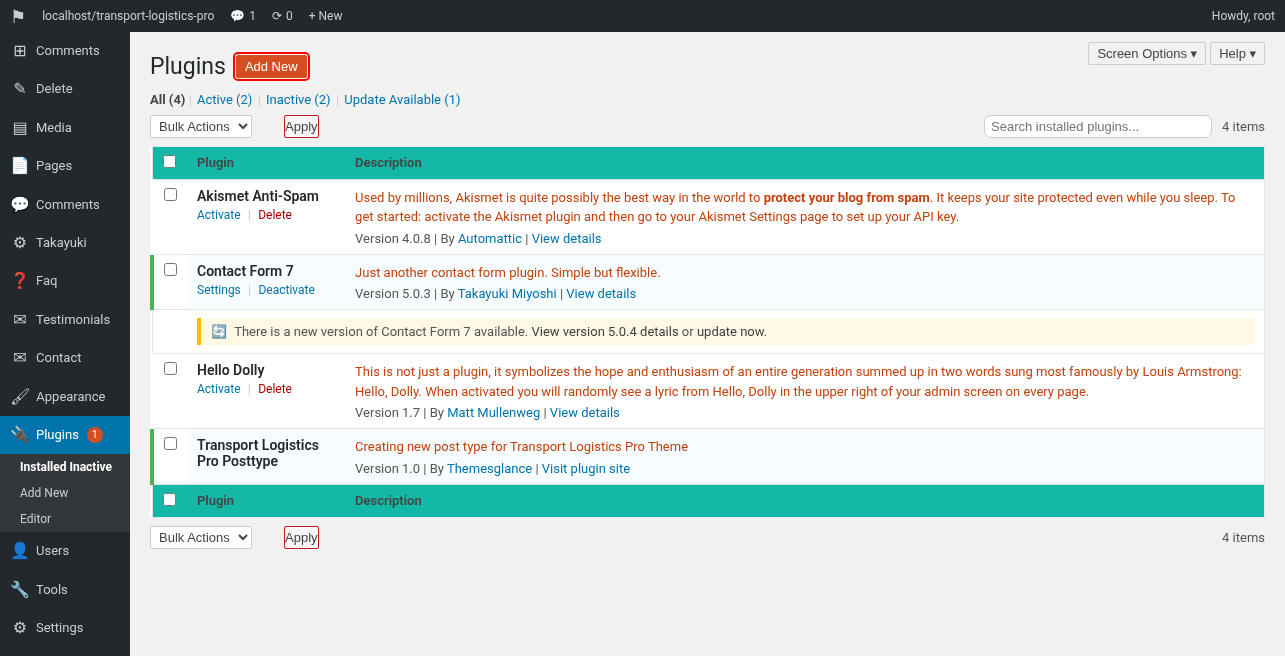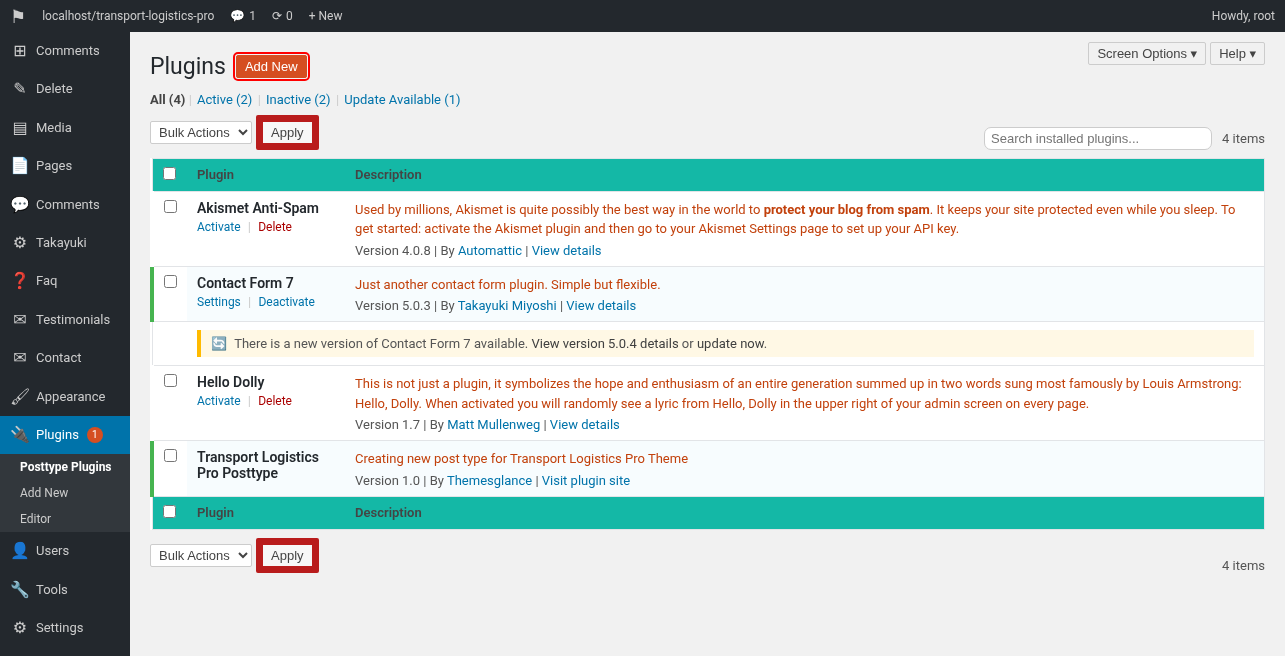--- a/index.html
+++ b/index.html
@@ -123,26 +123,27 @@
     .bulk-select {
       padding: 2px 4px;
       font-size: 13px;
       border: 1px solid #ccc;
       background: #fff;
       color: #444;
       border-radius: 2px;
     }
     .apply-btn {
       background: #f7f7f7;
-      border: 7px solid #b91c1c;
+      border: 1px solid #b91c1c;
       color: #444;
-      padding: 3px 8px;
+      padding: 3px 0;
       font-size: 13px;
       cursor: pointer;
       border-radius: 2px;
+      margin-left: 28px;
     }
     .item-count { font-size: 13px; color: #555; }
 
     .search-input {
       padding: 3px 6px;
       border: 1px solid #ccc;
       font-size: 13px;
       width: 228px;
       color: #888;
       border-radius: 7px;
@@ -200,21 +201,21 @@
     .top-right-bar {
       position: absolute;
       top: -10px;
       right: 0;
       display: flex;
       gap: 4px;
     }
 
     .toolbar-row {
       display: flex;
-      align-items: flex-end;
+      align-items: center;
       justify-content: space-between;
       margin-bottom: 8px;
     }
     .update-icon { color: #d54e21; margin-right: 4px; }
   </style>
 </head>
 <body>
 
 <div class="admin-bar">
   <span class="admin-bar-item">
@@ -279,21 +280,21 @@
   <div class="sidebar-item">
     <span class="sidebar-icon">🖌</span>
     <span class="sidebar-label">Appearance</span>
   </div>
   <div class="sidebar-item active">
     <span class="sidebar-icon">🔌</span>
     <span class="sidebar-label">Plugins</span>
     <span class="sidebar-badge">1</span>
   </div>
   <div class="sidebar-submenu">
-    <div class="sidebar-subitem active-sub" style="padding:6px 10px 6px 20px; color:#fff; cursor:pointer; font-size:12px;">Posttype Plugins</div>
+    <div class="sidebar-subitem active-sub" style="padding:6px 10px 6px 20px; color:#fff; cursor:pointer; font-size:12px;">Installed Inactive</div>
     <div class="sidebar-subitem" style="padding:6px 10px 6px 20px; color:#ccc; cursor:pointer; font-size:12px;">Add New</div>
     <div class="sidebar-subitem" style="padding:6px 10px 6px 20px; color:#ccc; cursor:pointer; font-size:12px;">Editor</div>
   </div>
   <div class="sidebar-item">
     <span class="sidebar-icon">👤</span>
     <span class="sidebar-label">Users</span>
   </div>
   <div class="sidebar-item">
     <span class="sidebar-icon">🔧</span>
     <span class="sidebar-label">Tools</span>

